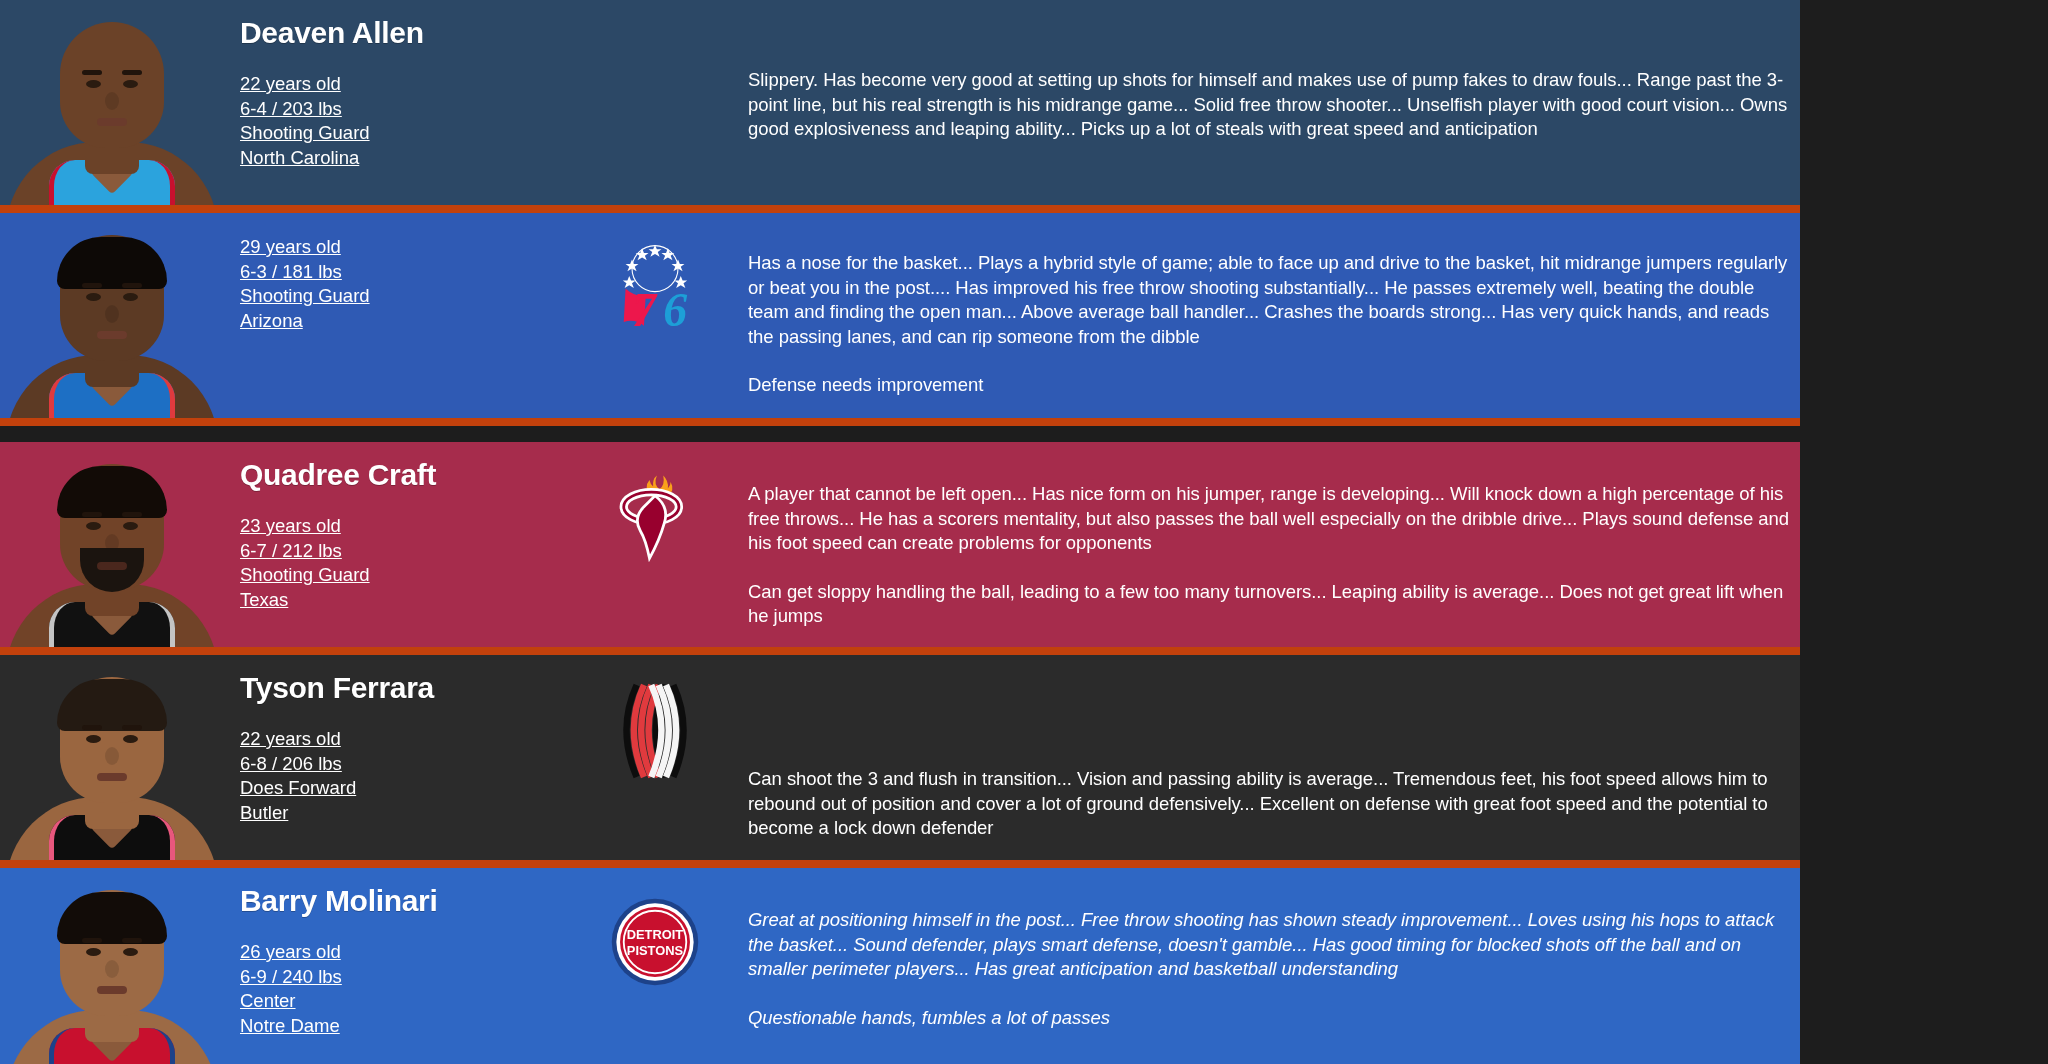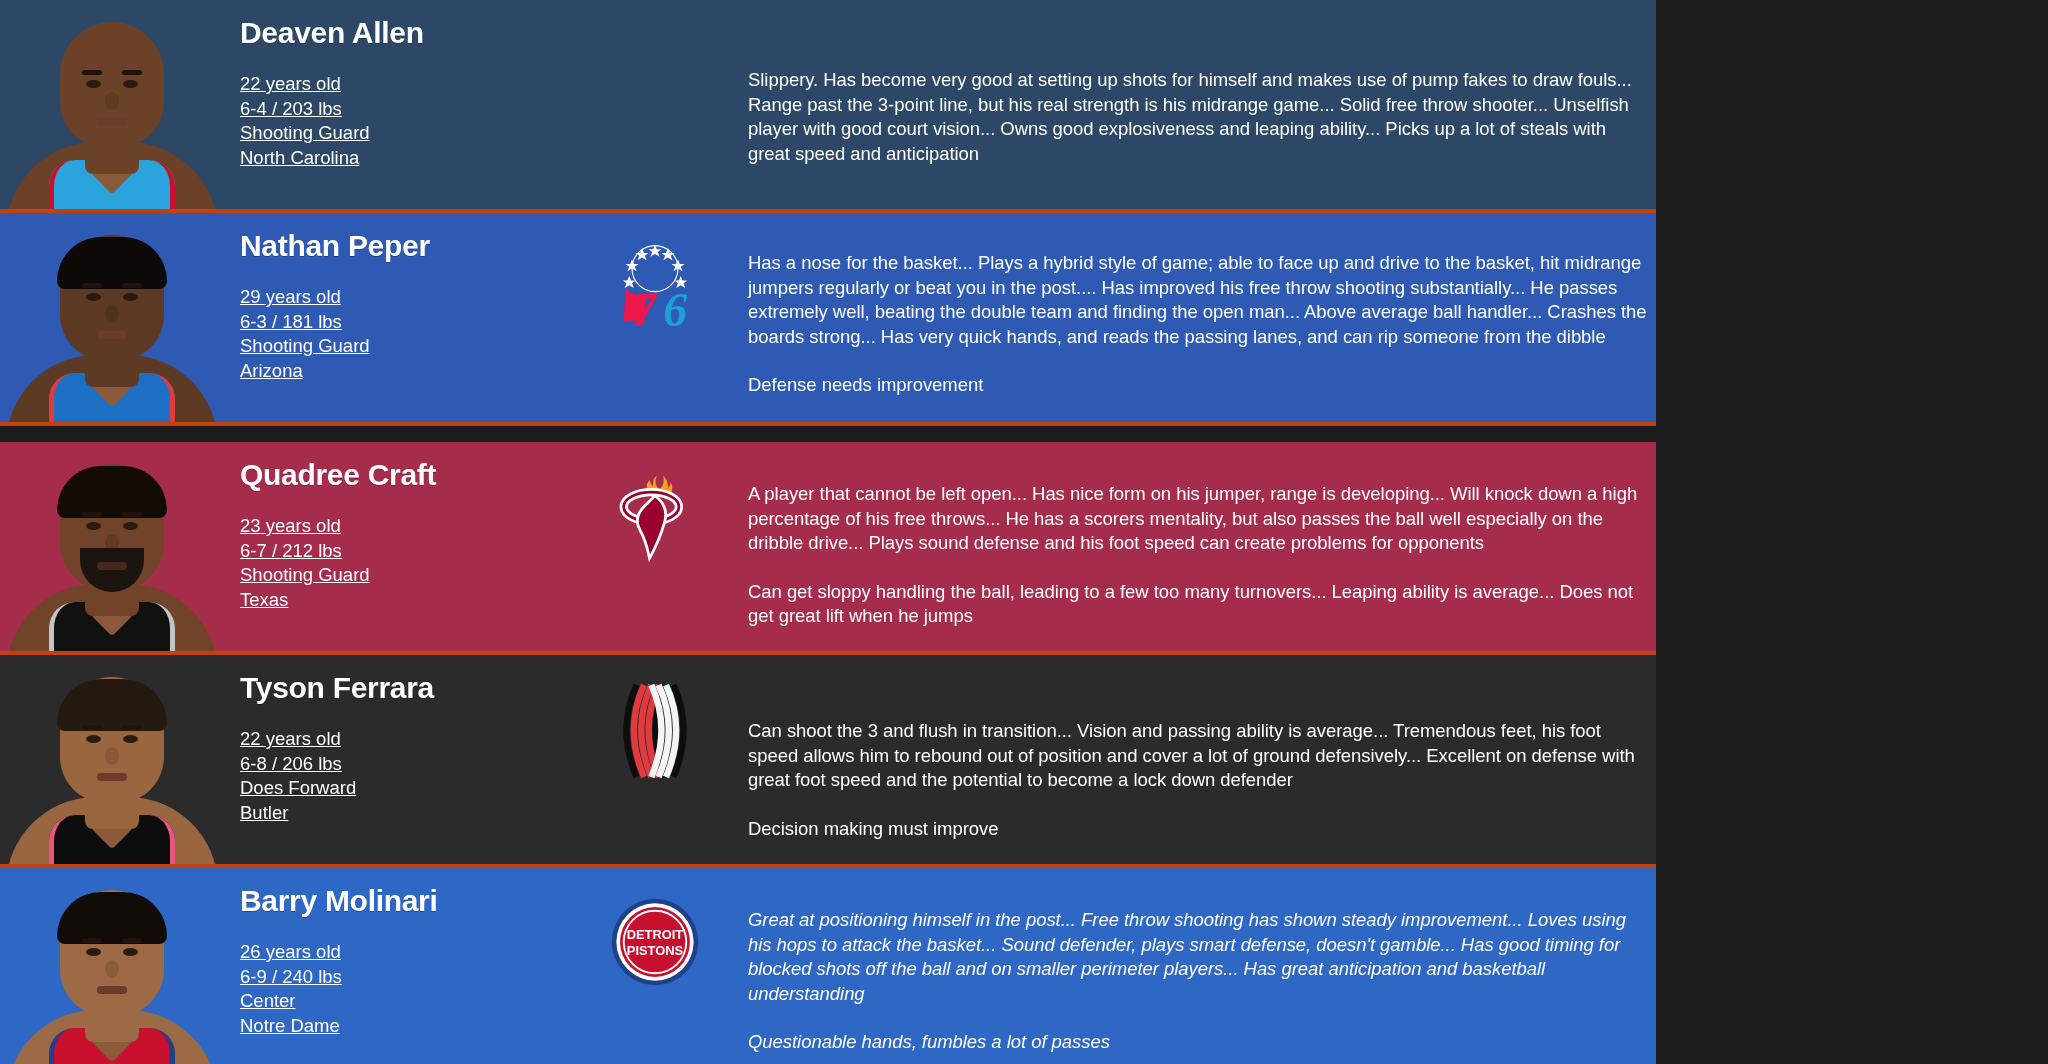--- a/index.html
+++ b/index.html
@@ -5,24 +5,24 @@
   html,body{margin:0;padding:0;background:#1d1d1d;}
   body{
     width:2048px;height:1064px;overflow:hidden;
     font-family:"Liberation Sans","DejaVu Sans",sans-serif;
     -webkit-font-smoothing:antialiased;
   }
   .page{width:2048px;height:1064px;position:relative;background:#1d1d1d;}
 
   .row{
     position:relative;
-    width:1656px;
+    width:1800px;
     height:213px;
     box-sizing:border-box;
-    border-bottom:4px solid #c2410c;
+    border-bottom:8px solid #c2410c;
     overflow:hidden;
     display:block;
   }
   .row.r0{height:213px;}
 
   
   .portrait{
     position:absolute;left:8px;top:0;
     width:208px;height:100%;
     overflow:hidden;
@@ -95,21 +95,21 @@
     color:#fff;padding-top:60px;box-sizing:border-box;
   }
   .desc p{
     margin:0;font-size:18.5px;line-height:24.5px;font-weight:400;
     letter-spacing:-.05px;
   }
   .desc p.second{margin-top:24px;}
   .r0 .desc{padding-top:56px;}
   .r1 .desc{padding-top:188px;}
   .r2 .desc{padding-top:368px;}
-  .r3 .desc{padding-top:540px;}
+  .r3 .desc{padding-top:540px;margin-top:48px;}
   .r4 .desc{padding-top:708px;}
 </style>
 </head>
 <body>
 
 <div class="page">
 
   <div class="row r0" style="background:#2c4866;">
     <div class="portrait">
       <div class="head-wrap">
@@ -160,21 +160,20 @@
             <div class="brow r"></div>
           <div class="eye l"></div>
             <div class="eye r"></div>
           <div class="nose"></div>
             <div class="mouth"></div>
 
         </div>
       </div>
     </div>
     <div class="info">
-      <div class="pname">Nathan Peper</div>
       <div class="meta">
         <div>29 years old</div>
         <div>6-3 / 181 lbs</div>
         <div>Shooting Guard</div>
         <div>Arizona</div>
       </div>
     </div>
     <div class="logo">
       <svg width="92" height="92" viewBox="0 0 100 100">
         <g fill="none" stroke="#ffffff" stroke-width="1.2">

